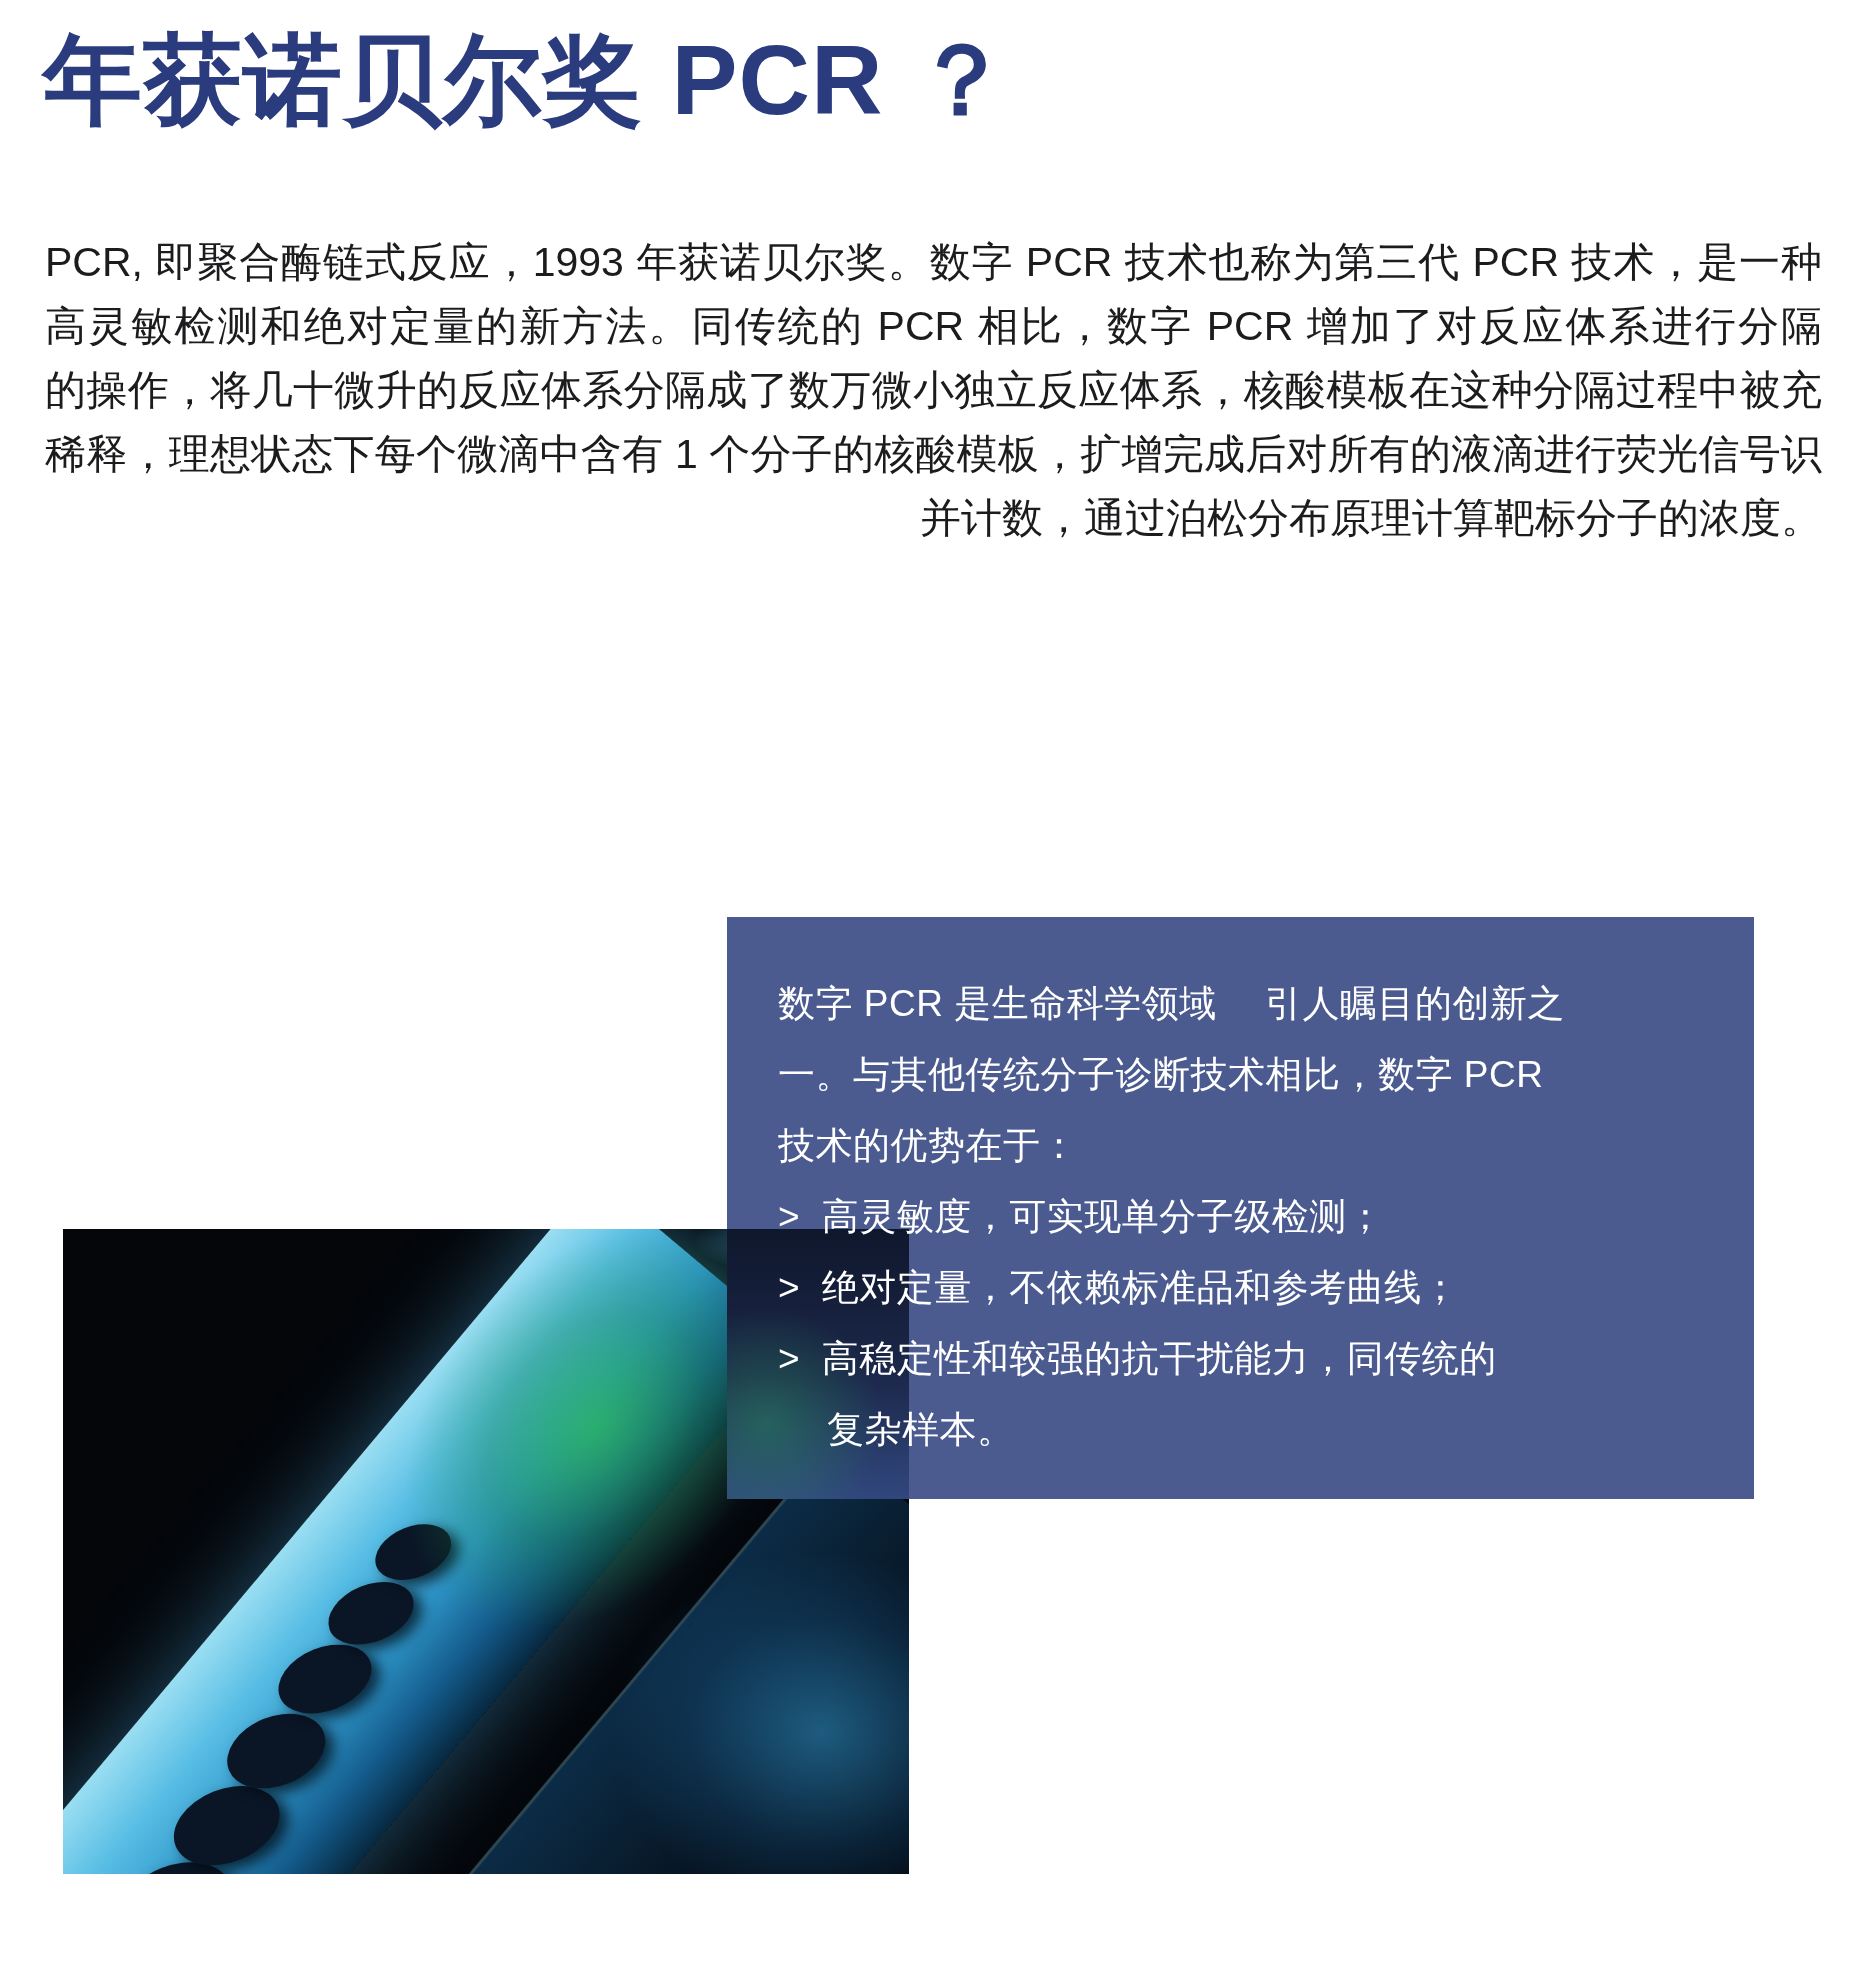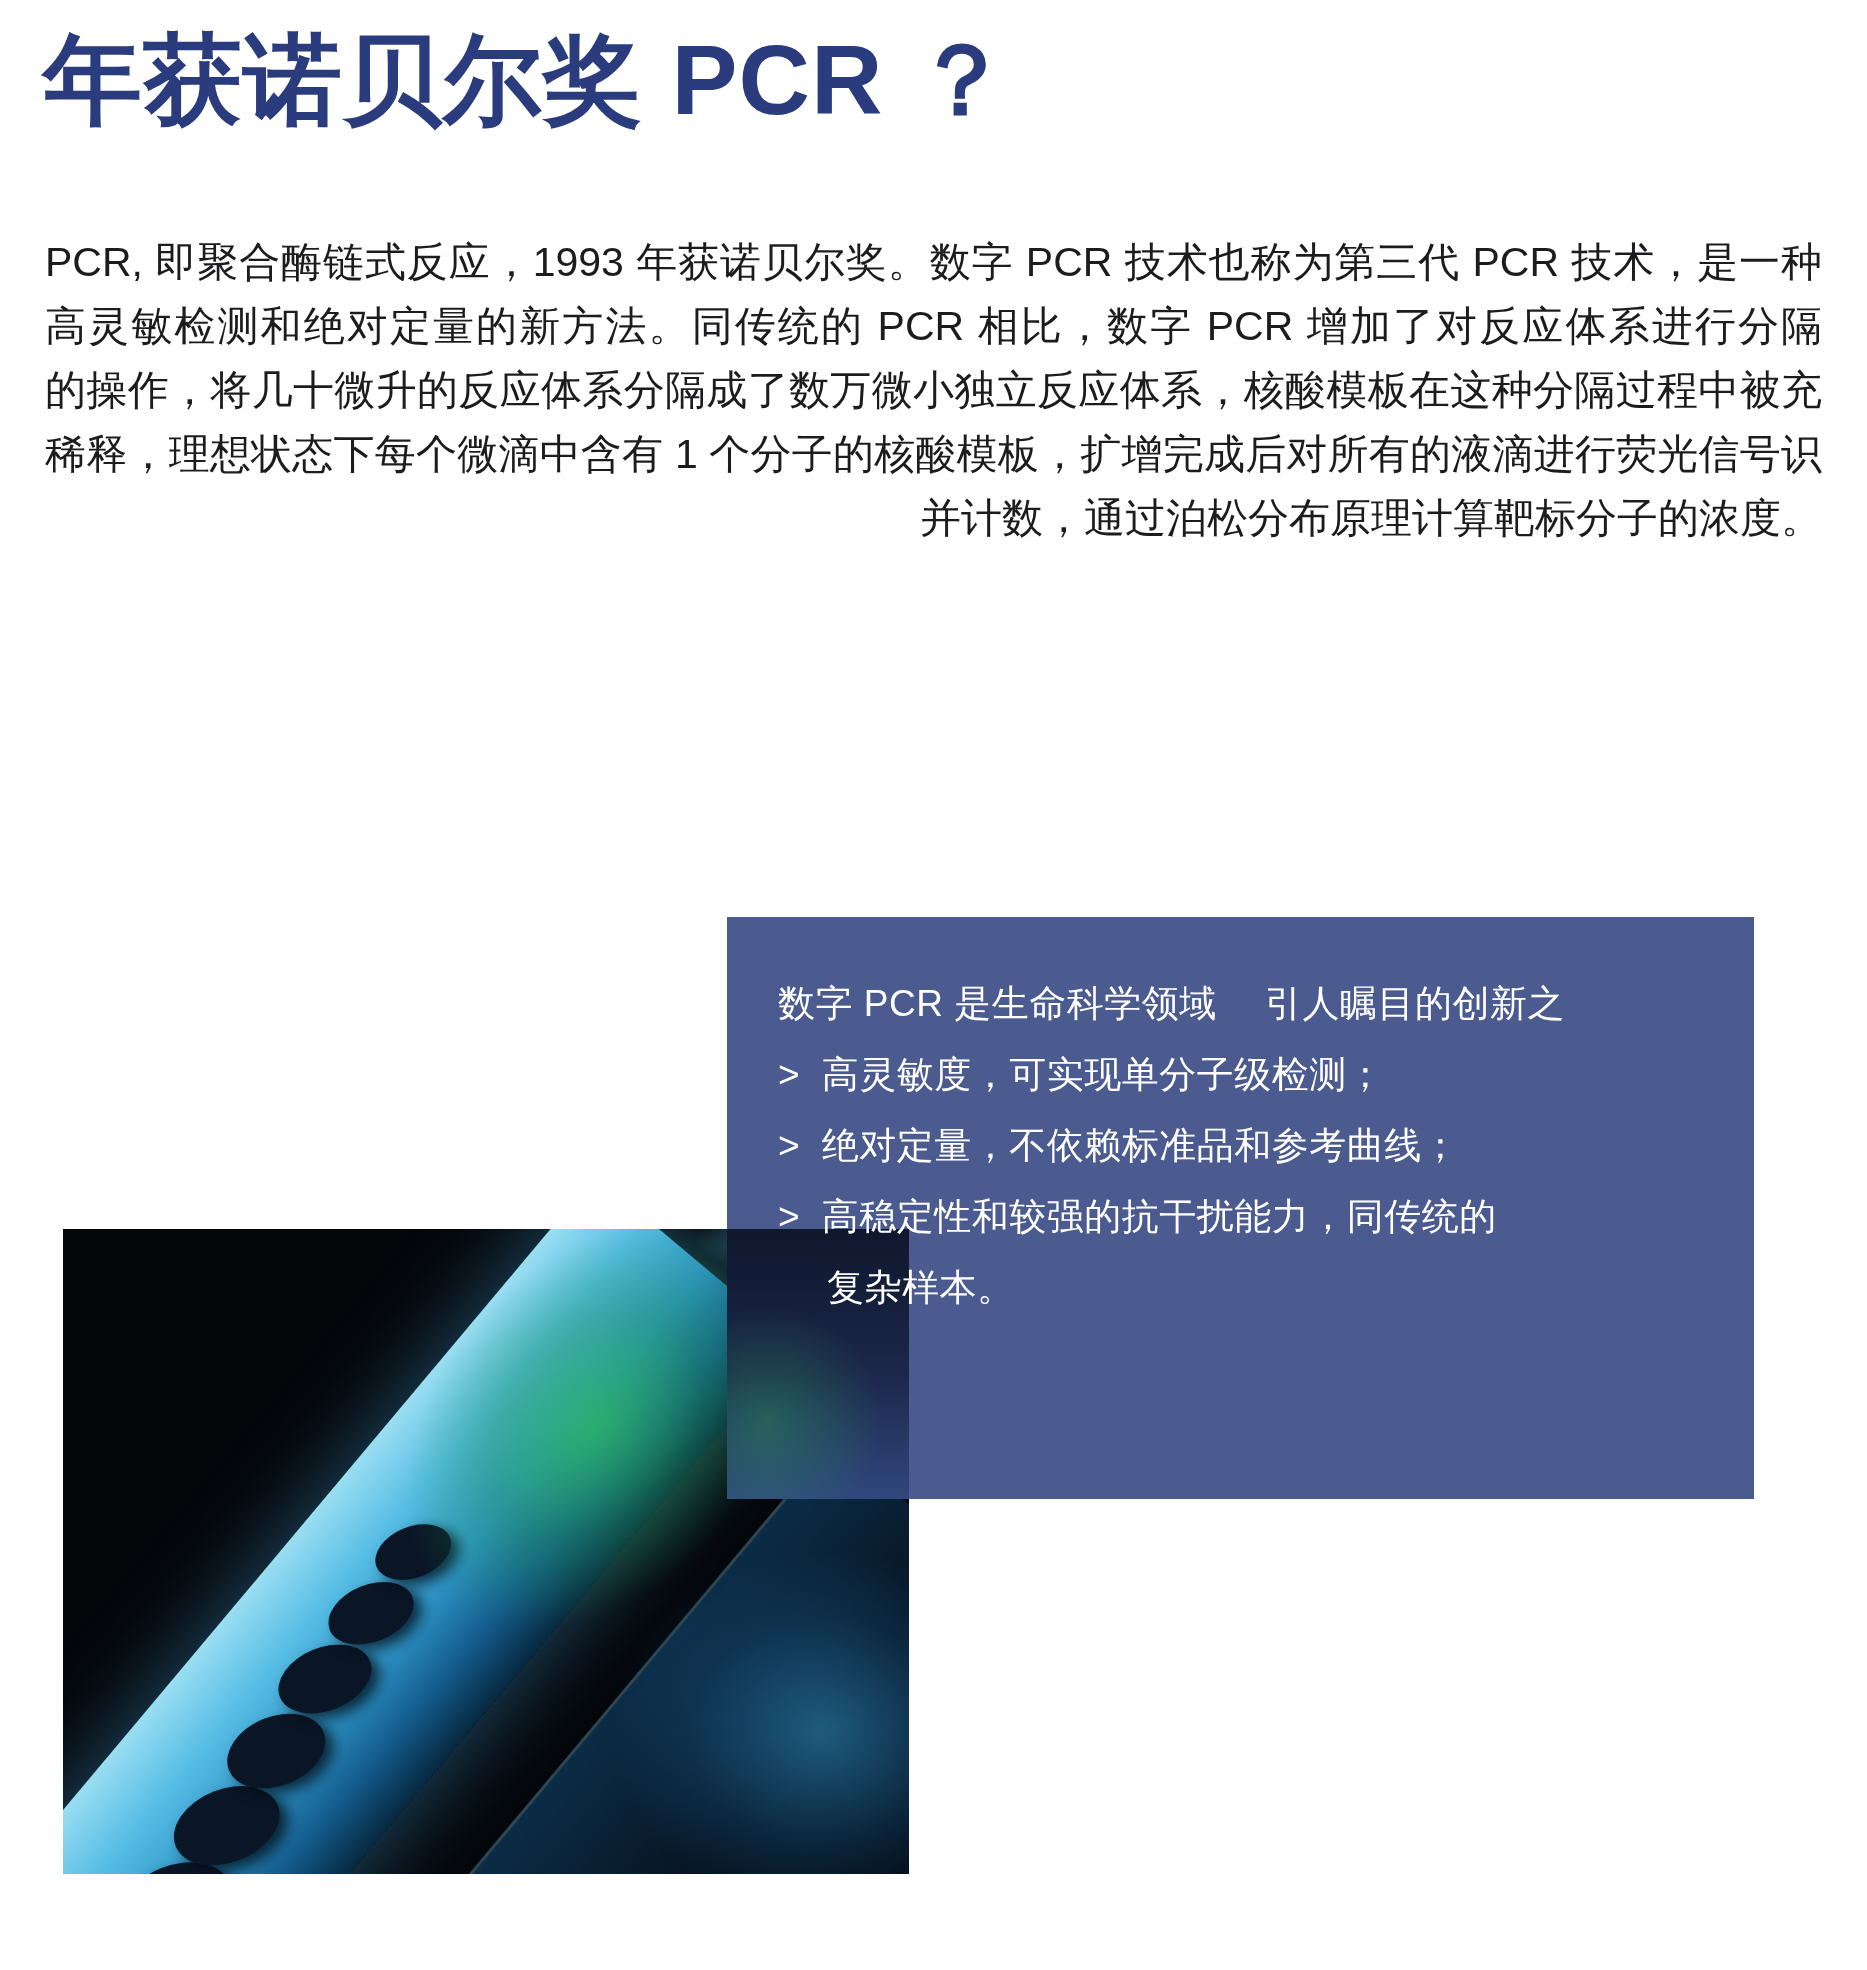--- a/index.html
+++ b/index.html
@@ -118,20 +118,28 @@
     <div class="glow glow-cyan-top"></div>
   </div>
 
   <div class="panel">
     <div class="panel-tint"></div>
     <div class="pline">
 
       <span class="ptext">数字 PCR 是生命科学领域　 引人瞩目的创新之</span>
     </div>
     <div class="pline">
+
+      <span class="ptext">一。与其他传统分子诊断技术相比，数字 PCR</span>
+    </div>
+    <div class="pline">
+
+      <span class="ptext">技术的优势在于：</span>
+    </div>
+    <div class="pline">
       <span class="pmarker">&gt;</span>
       <span class="ptext">高灵敏度，可实现单分子级检测；</span>
     </div>
     <div class="pline">
       <span class="pmarker">&gt;</span>
       <span class="ptext">绝对定量，不依赖标准品和参考曲线；</span>
     </div>
     <div class="pline">
       <span class="pmarker">&gt;</span>
       <span class="ptext">高稳定性和较强的抗干扰能力，同传统的</span>

